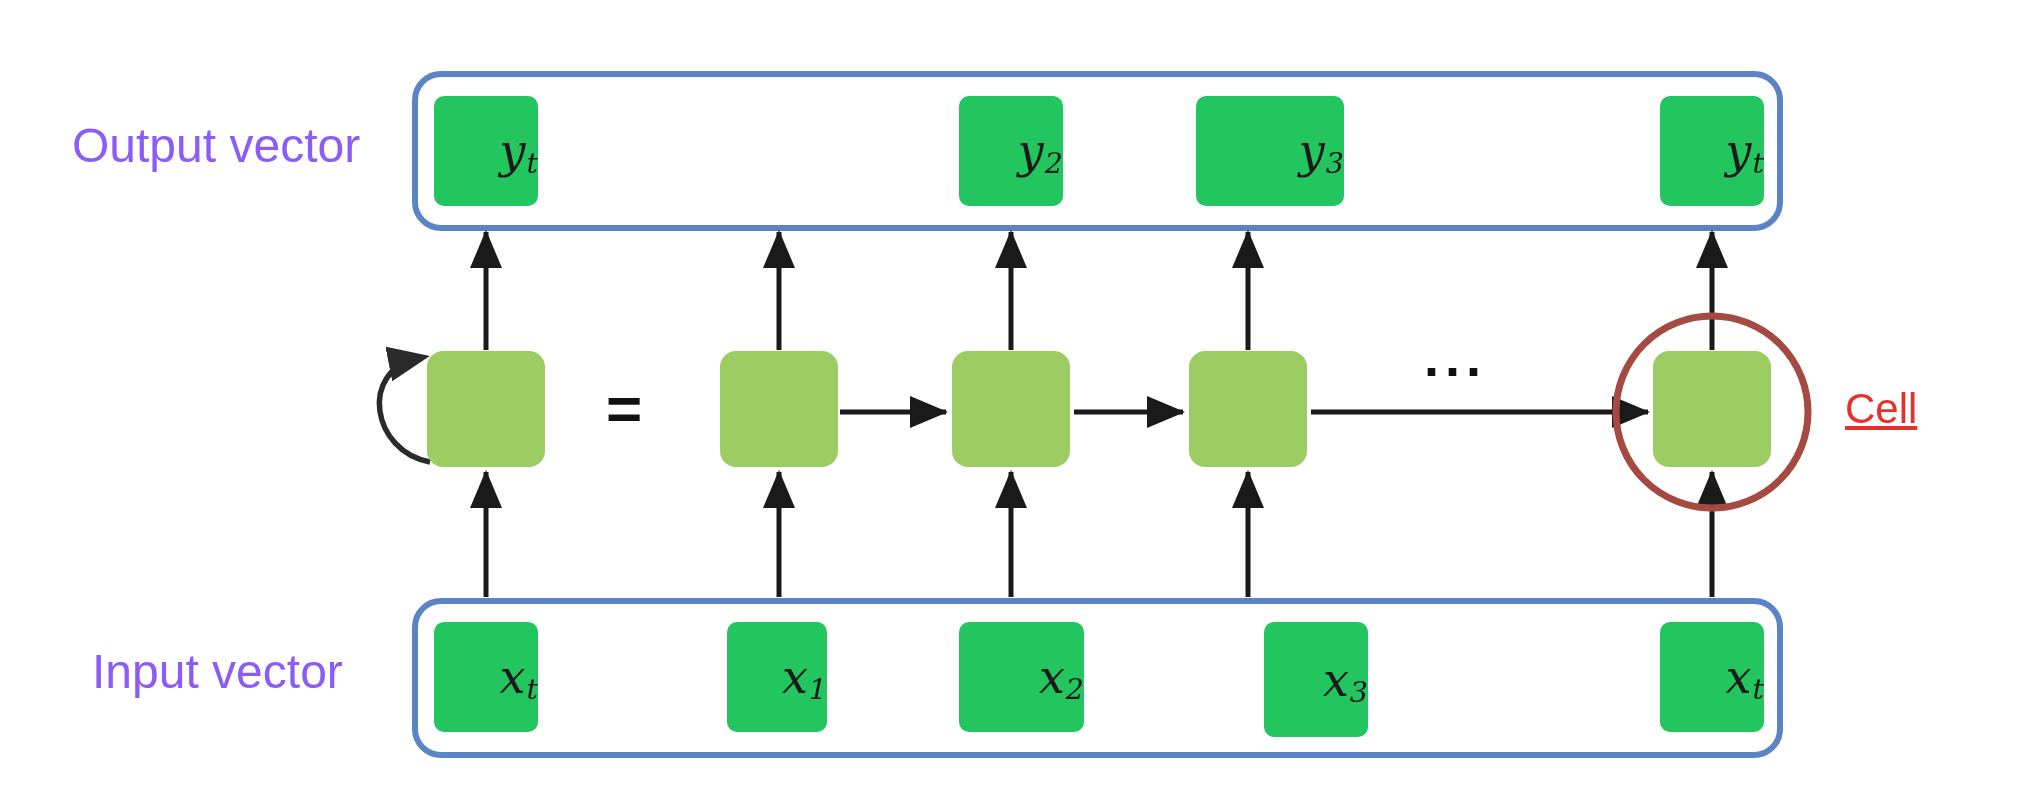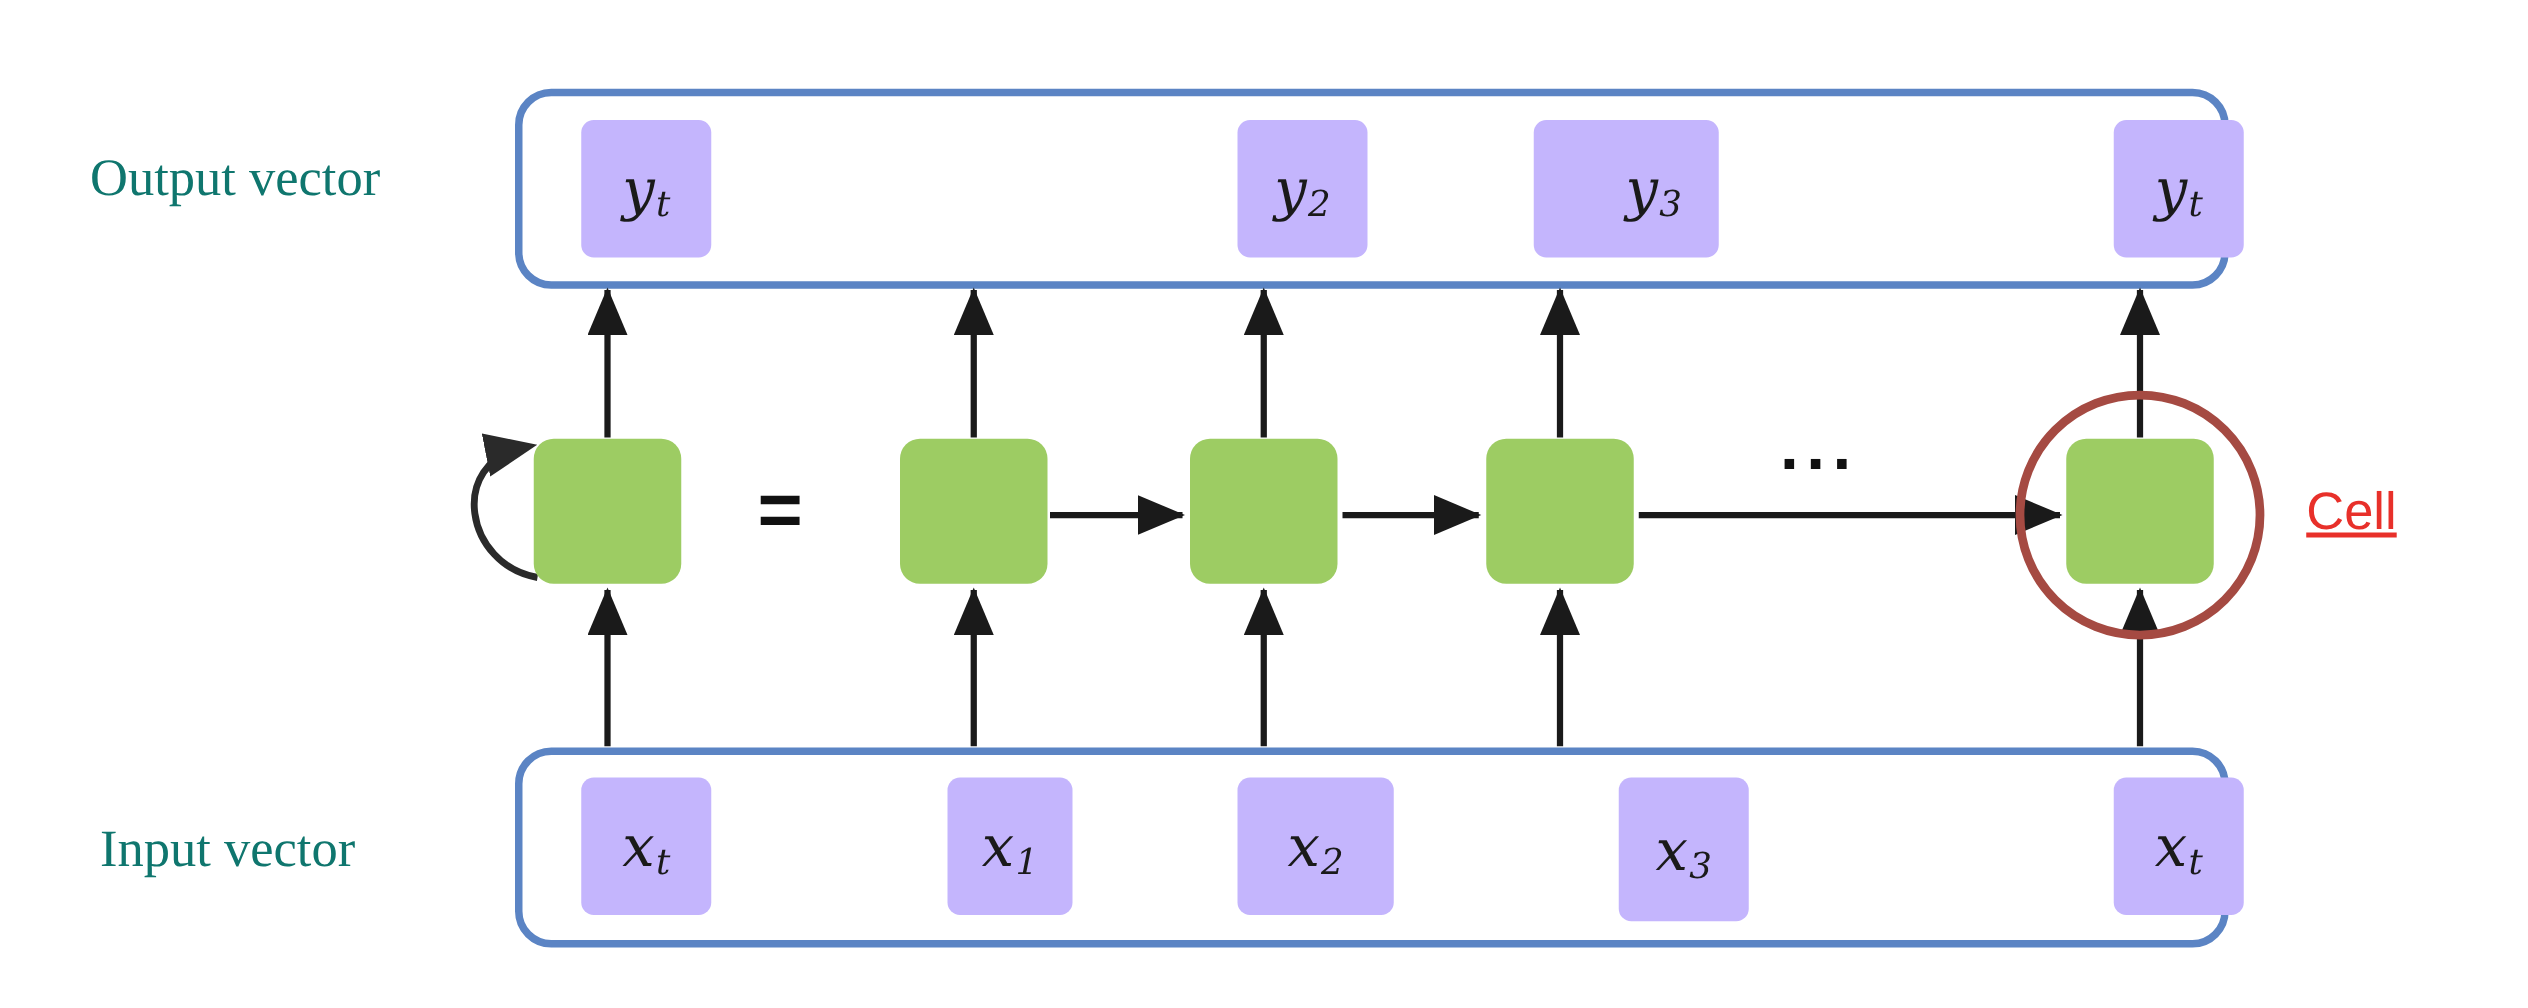--- a/index.html
+++ b/index.html
@@ -19,44 +19,43 @@
   }
   #svg-layer {
     position: absolute;
     left: 0;
     top: 0;
     width: 2022px;
     height: 806px;
   }
   .side-label {
     position: absolute;
-    color: #0f766e;
-    font-family: Liberation Serif, serif;
-    font-size: 42px;
+    color: #8b5cf6;
+    font-family: Liberation Sans, sans-serif;
+    font-size: 48px;
     line-height: 1;
     white-space: nowrap;
   }
   .cell-label {
     position: absolute;
     color: #E8302A;
     font-family: "Liberation Sans", sans-serif;
     font-size: 42px;
     line-height: 1;
     white-space: nowrap;
     text-decoration: underline;
   }
   .vec-box {
     position: absolute;
-    background: #c4b5fd;
+    background: #22c55e;
     border-radius: 10px;
     display: flex;
     align-items: center;
-    justify-content: center;
+    justify-content: flex-end;
     color: #1a1a1a;
-    margin-left: 31px;
   }
   .vec-box .math {
     font-family: "DejaVu Serif", "Liberation Serif", serif;
     font-style: italic;
     font-size: 46px;
     line-height: 1;
     letter-spacing: 0;
   }
   .vec-box .math sub {
     font-size: 0.62em;
@@ -127,21 +126,21 @@
     <line x1="1712" y1="597" x2="1712" y2="472" stroke="#1a1a1a" stroke-width="5" marker-end="url(#arrowhead)"></line>
 
     <line x1="840" y1="412" x2="946" y2="412" stroke="#1a1a1a" stroke-width="5" marker-end="url(#arrowhead)"></line>
     <line x1="1074" y1="412" x2="1183" y2="412" stroke="#1a1a1a" stroke-width="5" marker-end="url(#arrowhead)"></line>
     <line x1="1311" y1="412" x2="1648" y2="412" stroke="#1a1a1a" stroke-width="5" marker-end="url(#arrowhead)"></line>
 
     <circle cx="1712" cy="412" r="96" fill="none" stroke="#A54A42" stroke-width="7"></circle>
   </svg>
 
   <div class="side-label" style="left:72px; top:122px;">Output vector</div>
-  <div class="side-label" style="left:80px; top:648px;margin-top:11px;">Input vector</div>
+  <div class="side-label" style="left:92px; top:648px;">Input vector</div>
   <div class="cell-label" style="left:1845px; top:388px;">Cell</div>
 
   <div class="equals-sign" style="left:606px; top:378px;">=</div>
 
   <div class="ellipsis-dots" style="left:1424px; top:330px;">...</div>
 
   <div class="vec-box" style="left:434px; top:96px; width:104px; height:110px;">
     <span class="math"><span>y</span><sub>t</sub></span>
   </div>
   <div class="vec-box" style="left:959px; top:96px; width:104px; height:110px;">

